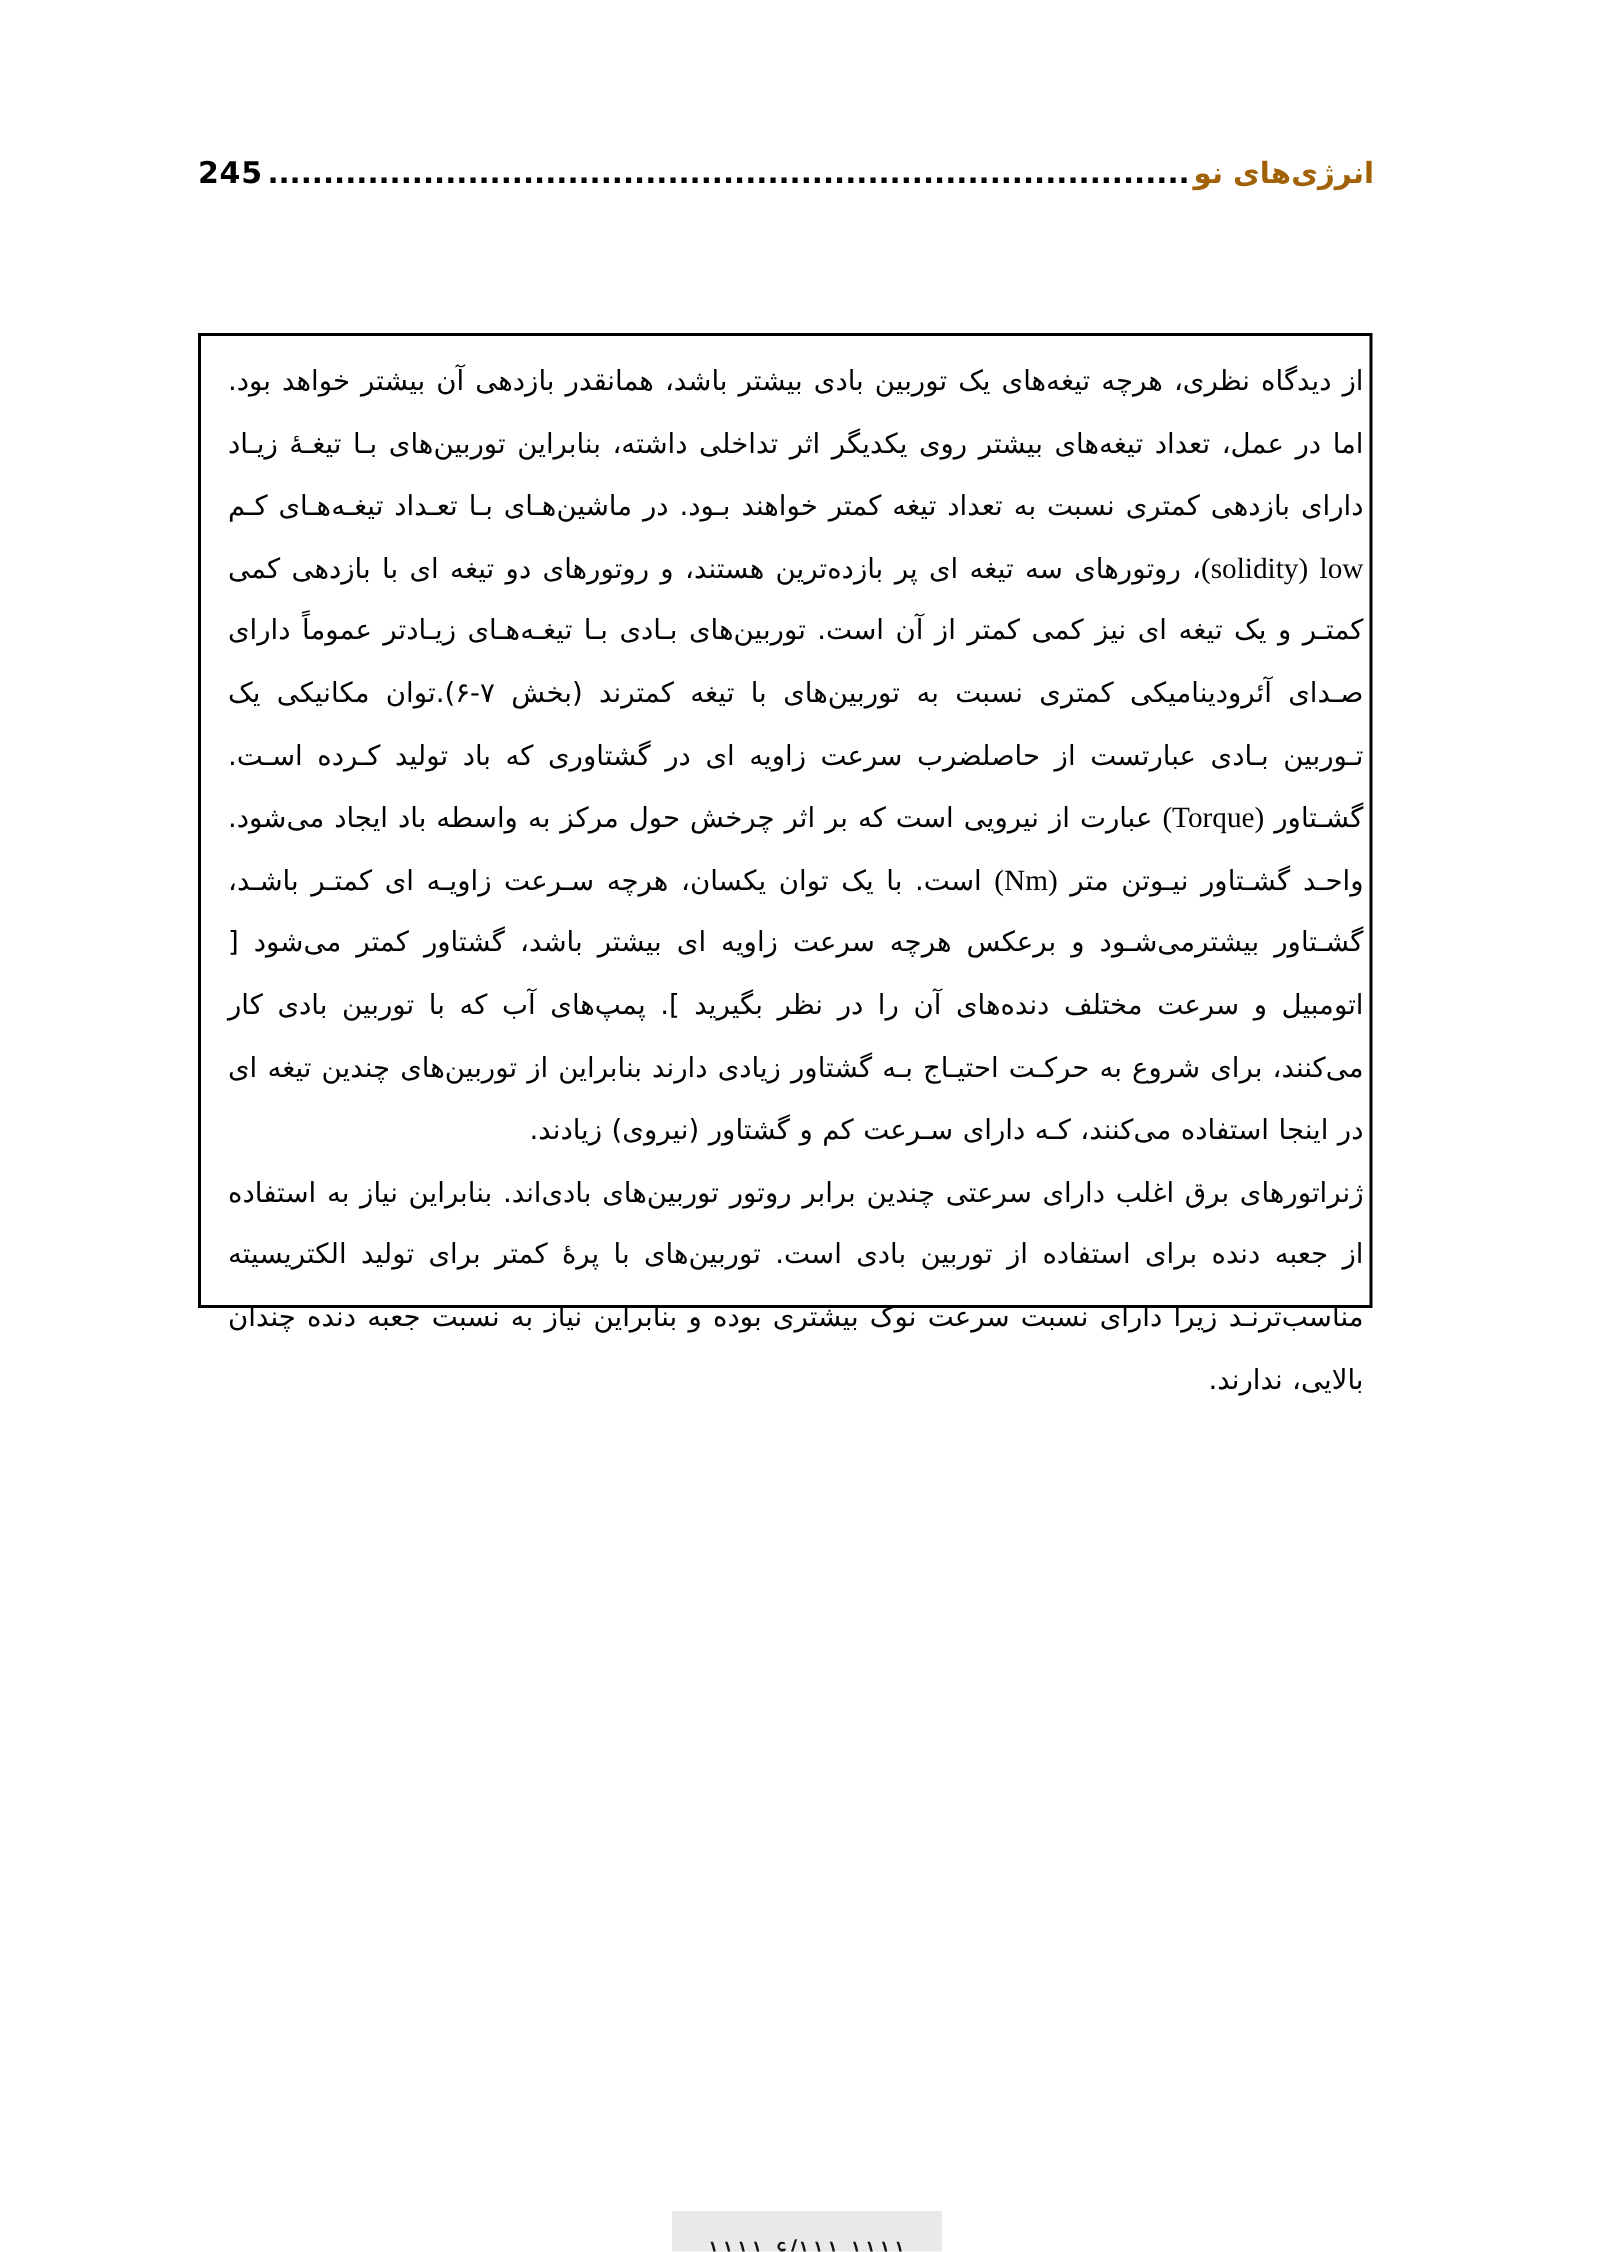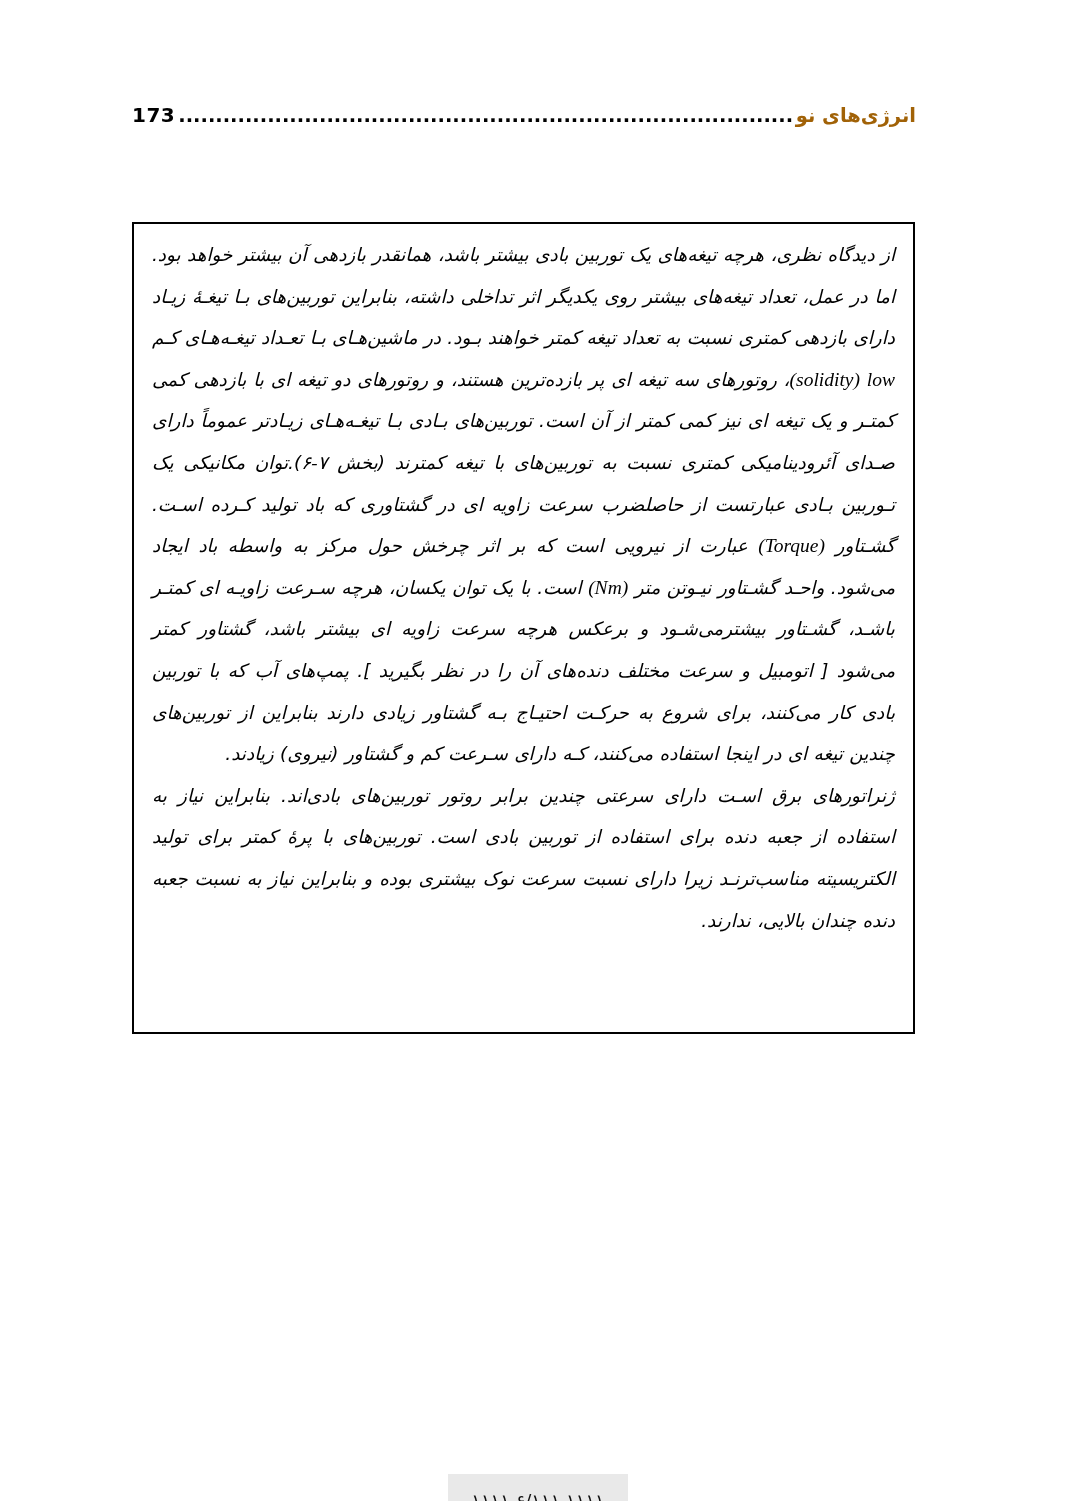--- a/index.html
+++ b/index.html
@@ -62,26 +62,25 @@
     white-space: nowrap;
     letter-spacing: 0.5px;
   }
 
   
   .textbox {
     position: absolute;
     top: 222px;
     left: 132px;
     width: 783px;
-    height: 812px;
+    height: 650px;
     border: 2px solid #000000;
     box-sizing: border-box;
     direction: rtl;
-    padding: 10px 18px 8px 18px;
-    font-style: italic;
+    padding: 10px 4px 8px 18px;
   }
 
   .para {
     margin: 0;
     font-family: "DejaVu Sans", sans-serif;
     font-size: 18.4px;
     line-height: 41.6px;
     color: #000000;
     text-align: justify;
     text-justify: inter-word;
@@ -125,31 +124,31 @@
   }
 </style>
 </head>
 <body>
 
 <div class="page">
 
   <div class="header">
     <span class="header-title">انرژی‌های نو</span>
     <span class="header-leader">...........................................................................................................................</span>
-    <span class="header-pageno">173</span>
+    <span class="header-pageno">245</span>
   </div>
 
   <div class="textbox">
 
     <p class="para">
       <span>از دیدگاه نظری، هرچه تیغه‌های یک توربین بادی بیشتر باشد، همانقدر بازدهی آن بیشتر خواهد بود. اما در عمل، تعداد تیغه‌های بیشتر روی یکدیگر اثر تداخلی داشته، بنابراین توربین‌های بـا تیغـهٔ زیـاد دارای بازدهی کمتری نسبت به تعداد تیغه کمتر خواهند بـود. در ماشین‌هـای بـا تعـداد تیغـه‌هـای کـم </span><span class="latin">low</span><span> </span><span class="latin">(solidity)</span><span>، روتورهای سه تیغه ای پر بازده‌ترین هستند، و روتورهای دو تیغه ای با بازدهی کمی کمتـر و یک تیغه ای نیز کمی کمتر از آن است. توربین‌های بـادی بـا تیغـه‌هـای زیـادتر عموماً دارای صـدای آئرودینامیکی کمتری نسبت به توربین‌های با تیغه کمترند (بخش ۷-۶).توان مکانیکی یک تـوربین بـادی عبارتست از حاصلضرب سرعت زاویه ای در گشتاوری که باد تولید کـرده اسـت. گشـتاور </span><span class="latin">(Torque)</span><span> عبارت از نیرویی است که بر اثر چرخش حول مرکز به واسطه باد ایجاد می‌شود. واحـد گشـتاور نیـوتن متر </span><span class="latin">(Nm)</span><span> است. با یک توان یکسان، هرچه سـرعت زاویـه ای کمتـر باشـد، گشـتاور بیشترمی‌شـود و برعکس هرچه سرعت زاویه ای بیشتر باشد، گشتاور کمتر می‌شود [ اتومبیل و سرعت مختلف دنده‌های آن را در نظر بگیرید ]. پمپ‌های آب که با توربین بادی کار می‌کنند، برای شروع به حرکـت احتیـاج بـه گشتاور زیادی دارند بنابراین از توربین‌های چندین تیغه ای در اینجا استفاده می‌کنند، کـه دارای سـرعت کم و گشتاور (نیروی) زیادند.</span>
     </p>
 
     <p class="para last-free">
-      <span>ژنراتورهای برق اسـت  دارای سرعتی چندین برابر روتور توربین‌های بادی‌اند. بنابراین نیاز به استفاده از جعبه دنده برای استفاده از توربین بادی است. توربین‌های با پرهٔ کمتر برای تولید الکتریسیته مناسب‌ترنـد زیرا دارای نسبت سرعت نوک بیشتری بوده و بنابراین نیاز به نسبت جعبه دنده چندان بالایی، ندارند.</span>
+      <span>ژنراتورهای برق اغلب  دارای سرعتی چندین برابر روتور توربین‌های بادی‌اند. بنابراین نیاز به استفاده از جعبه دنده برای استفاده از توربین بادی است. توربین‌های با پرهٔ کمتر برای تولید الکتریسیته مناسب‌ترنـد زیرا دارای نسبت سرعت نوک بیشتری بوده و بنابراین نیاز به نسبت جعبه دنده چندان بالایی، ندارند.</span>
     </p>
 
   </div>
 
   <div class="bottom-strip">
     <span class="bottom-strip-text">۱۱۱۱ ۶/۱۱۱ ۱۱۱۱</span>
   </div>
 
 </div>
 

